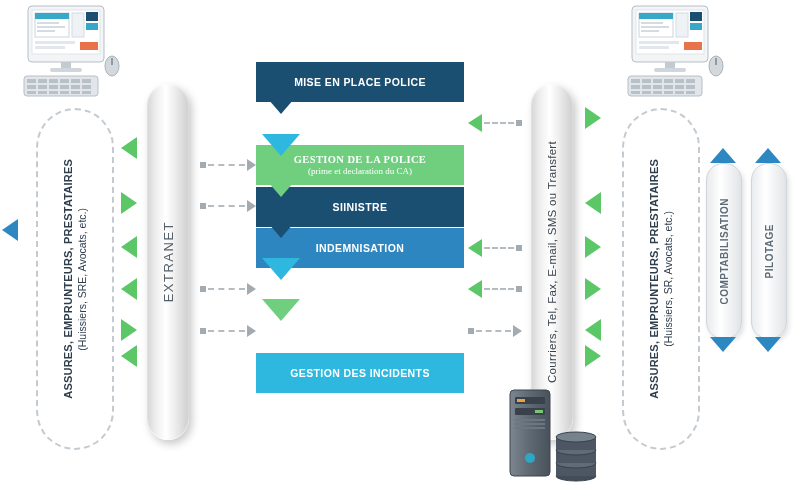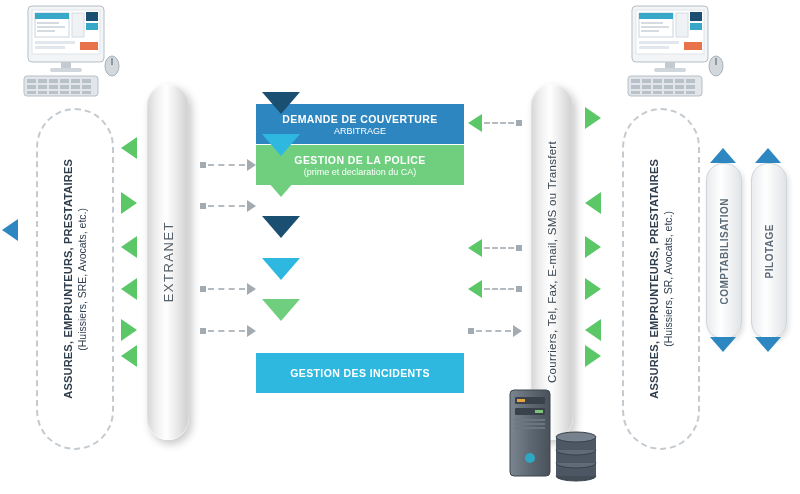--- a/index.html
+++ b/index.html
@@ -160,27 +160,32 @@
   </div>
 
   <div class="pill3d" style="left:147px; top:84px; width:42px; height:356px;">
     <span class="vtext extranet-label">EXTRANET</span>
   </div>
 
   <div class="pill3d" style="left:531px; top:84px; width:42px; height:356px;">
     <span class="vtext channels-label">Courriers, Tel, Fax, E-mail, SMS ou Transfert</span>
   </div>
 
-  <div class="step" style="top: 104px; background-color: rgb(46, 134, 193);">
-    <span class="step-title">DEMANDE DE COUVERTURE</span>
-    <span class="step-sub">ARBITRAGE</span>
-  </div>
-  <div class="step" style="top: 145px; background-color: rgb(111, 207, 127);">
+  <div class="step" style="top: 62px; background-color: rgb(27, 79, 114);">
+    <span class="step-title">MISE EN PLACE POLICE</span>
+  </div>
+  <div class="step" style="top: 145px; background-color: rgb(111, 207, 127); font-family: Liberation Serif, serif;">
     <span class="step-title">GESTION DE LA POLICE</span>
     <span class="step-sub">(prime et declaration du CA)</span>
+  </div>
+  <div class="step" style="top: 187px; background-color: rgb(27, 79, 114);">
+    <span class="step-title">SIINISTRE</span>
+  </div>
+  <div class="step" style="top: 228px; background-color: rgb(46, 134, 193);">
+    <span class="step-title">INDEMNISATION</span>
   </div>
   <div class="step" style="top: 353px; background-color: rgb(46, 184, 224);">
     <span class="step-title">GESTION DES INCIDENTS</span>
   </div>
 
   <div class="chevron" style="top: 92px; background-color: rgb(27, 79, 114);"></div>
   <div class="chevron" style="top: 134px; background-color: rgb(46, 184, 224);"></div>
   <div class="chevron" style="top: 175px; background-color: rgb(111, 207, 127);"></div>
   <div class="chevron" style="top: 216px; background-color: rgb(27, 79, 114);"></div>
   <div class="chevron" style="top: 258px; background-color: rgb(46, 184, 224);"></div>

